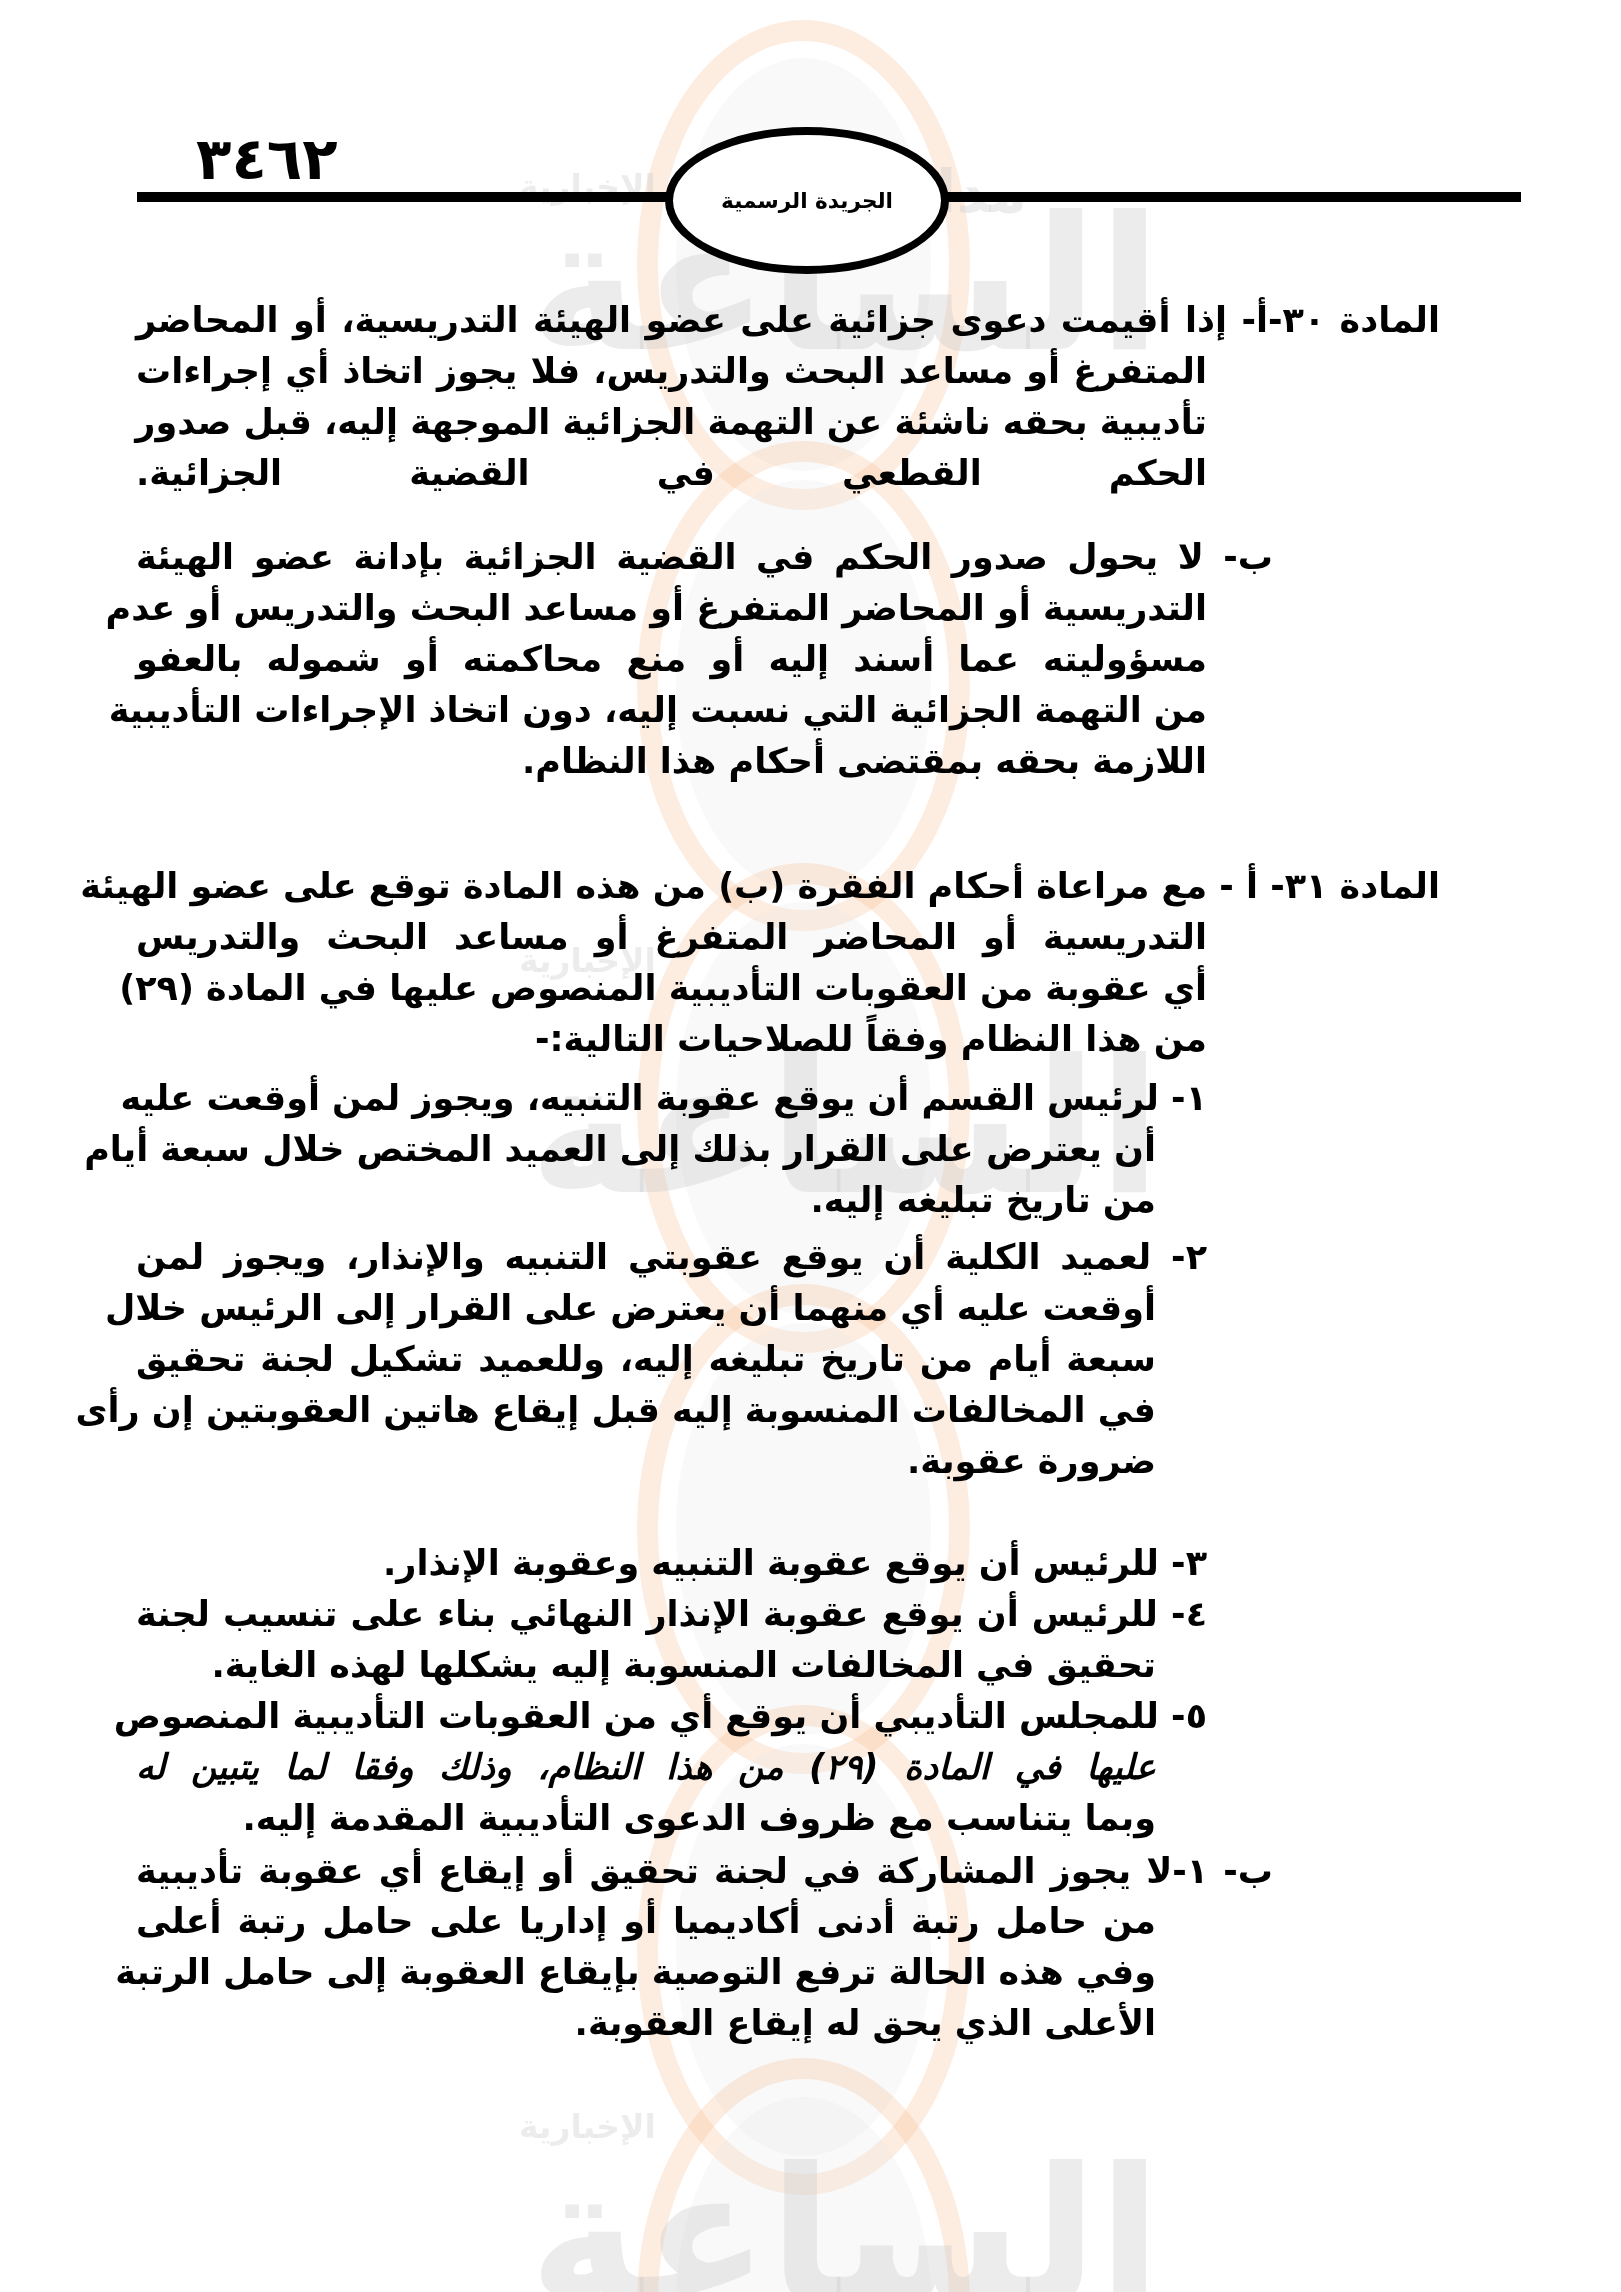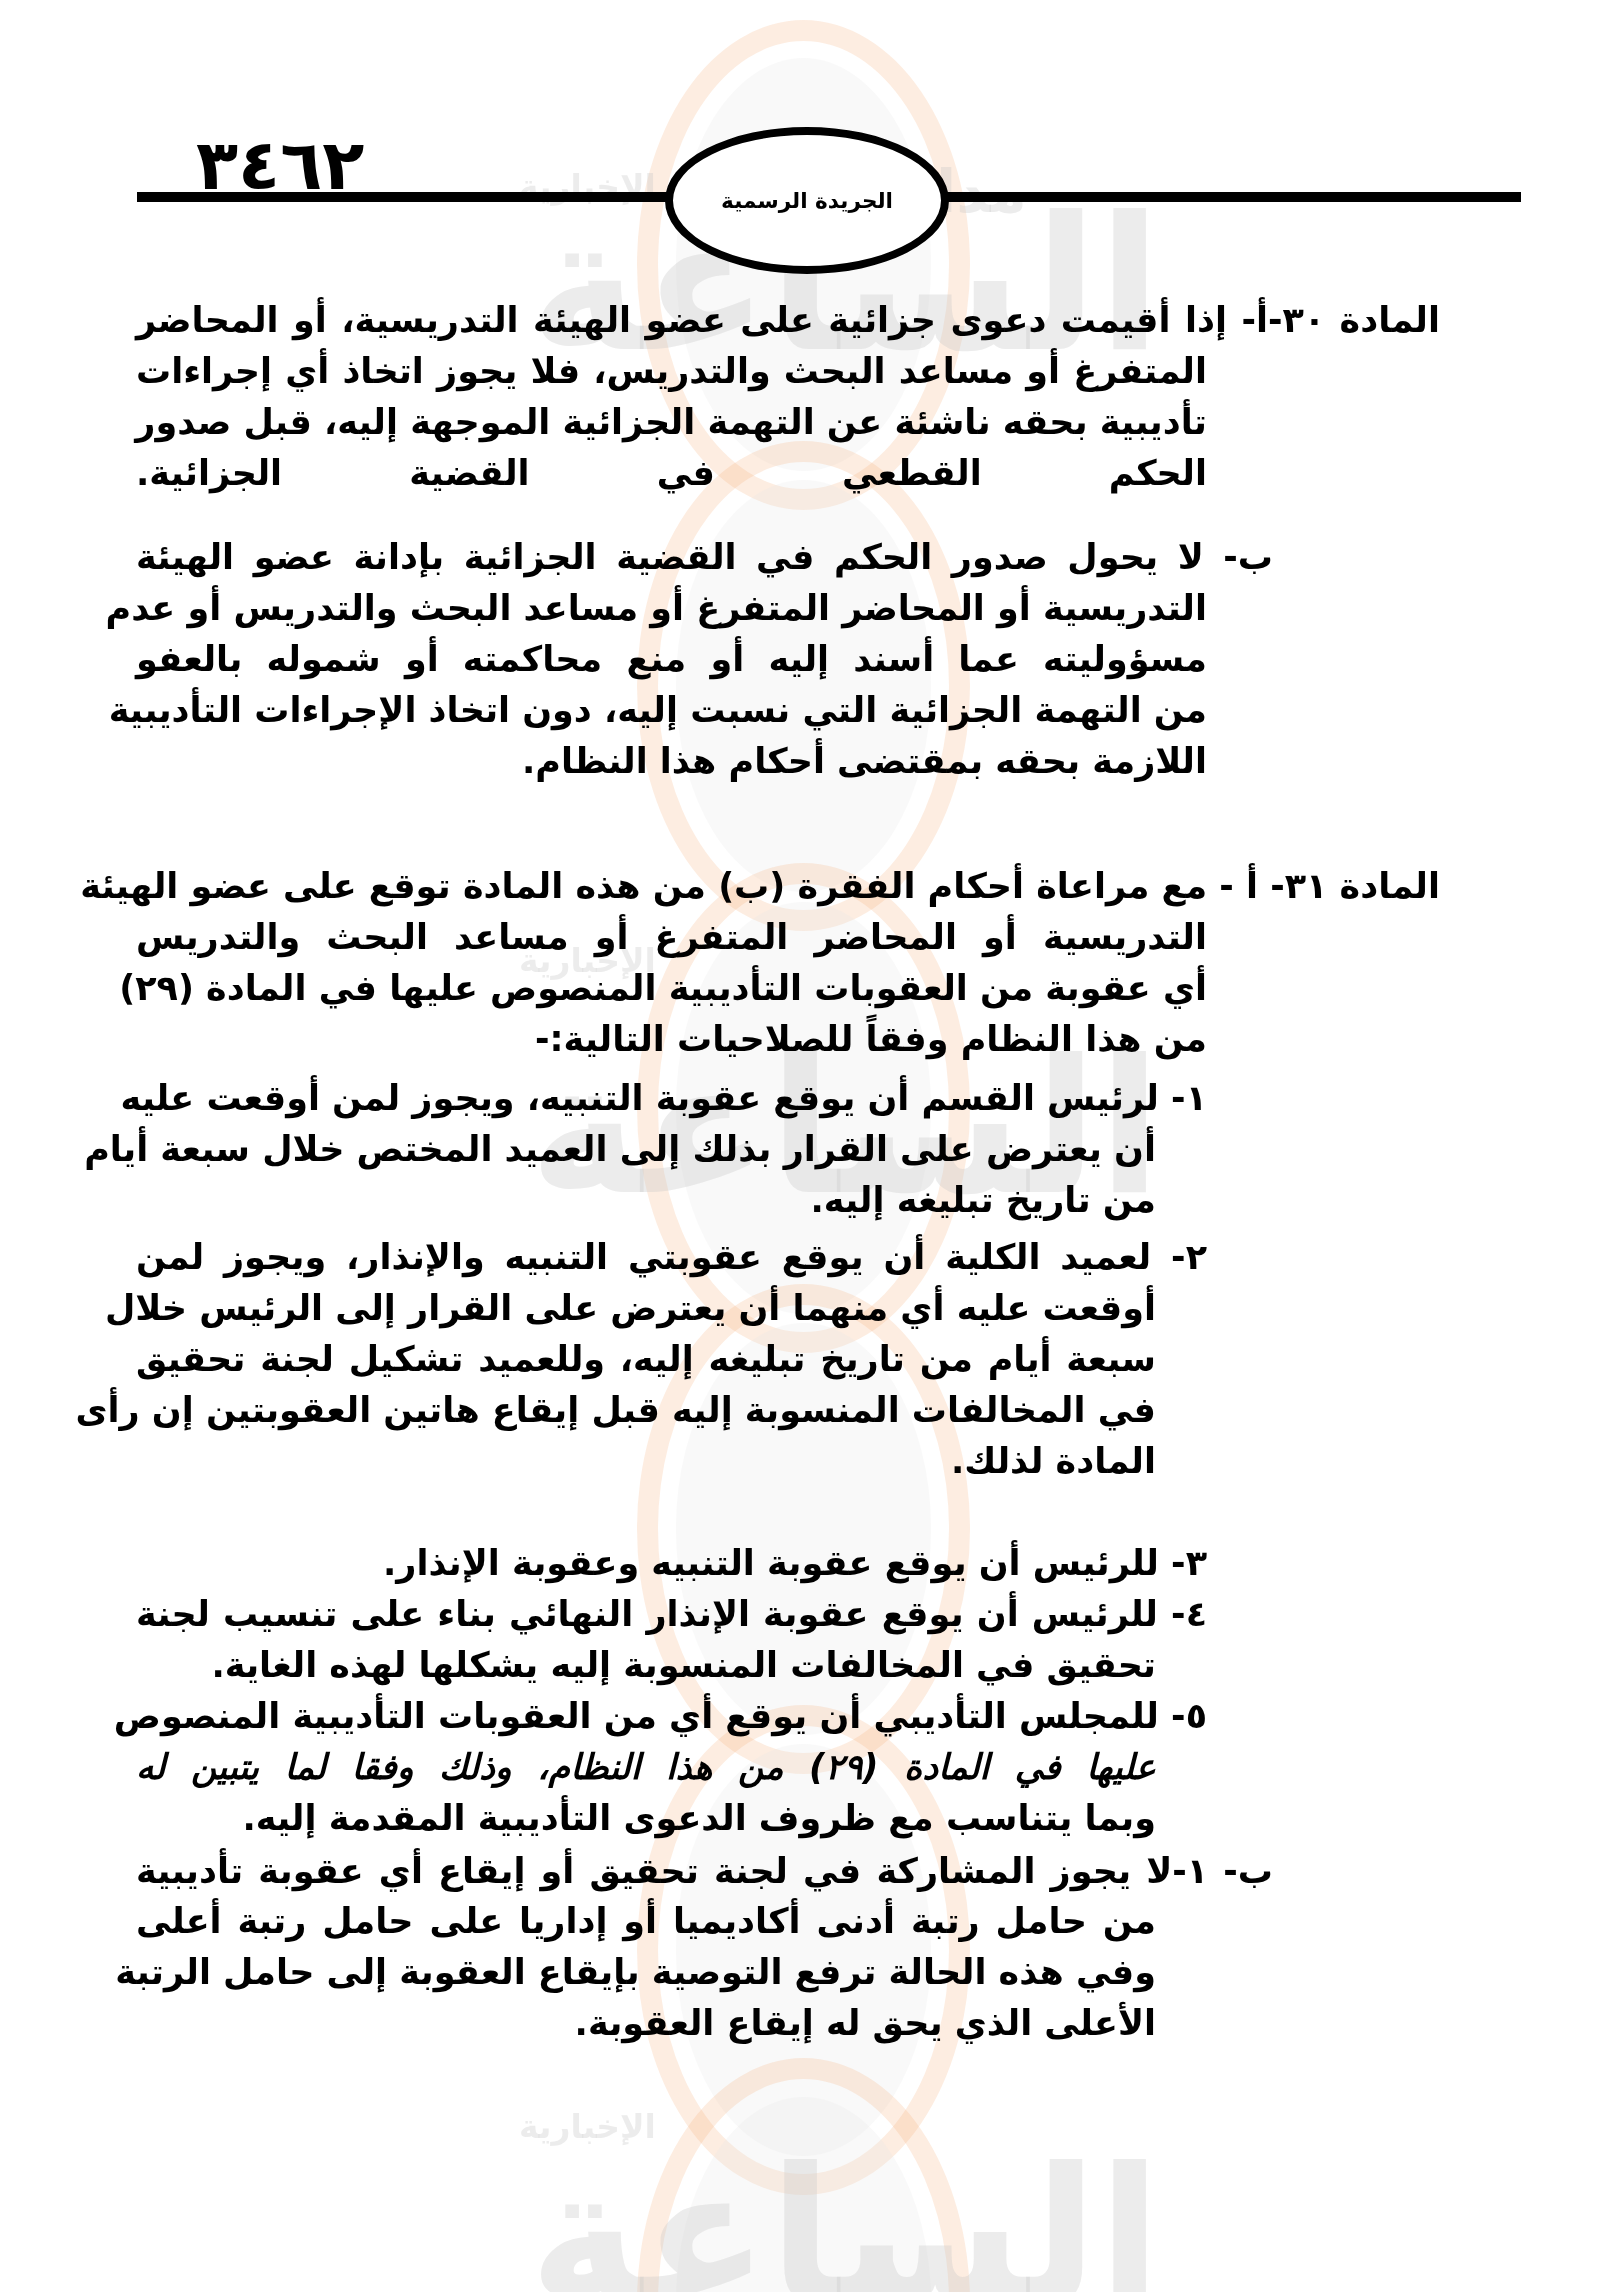--- a/index.html
+++ b/index.html
@@ -4,21 +4,21 @@
 <style>
   html, body { margin:0; padding:0; background:#ffffff; }
   body { width:1621px; height:2293px; position:relative; overflow:hidden;
          font-family:"DejaVu Sans","Liberation Sans",sans-serif; color:#000; }
   .wm { position:absolute; z-index:0; pointer-events:none; }
   .wm-clock { width:333px; height:490px; border-radius:50%;
               border:21.6px solid rgba(245,175,120,0.22); box-sizing:border-box; left:637px; }
   .wm-clock .face { position:absolute; inset:17.6px; border-radius:50%; background:rgba(230,230,230,0.25); }
   .wm-text { color:rgba(200,200,200,0.35); font-weight:bold; font-family:"DejaVu Sans",sans-serif; }
   .header { position:absolute; top:0; left:0; width:1621px; height:294px; z-index:2; }
-  .page-num { position:absolute; left:196px; top:125px; font-size:69px; font-weight:bold;
+  .page-num { position:absolute; left:196px; top:125px; font-size:58px; font-weight:bold;
               font-family:"DejaVu Sans",sans-serif; letter-spacing:2px; }
   .rule { position:absolute; left:137px; top:192px; width:1384px; height:9.8px; background:#000; }
   .oval { position:absolute; left:665px; top:127px; width:284px; height:147px; border:8.8px solid #000;
           border-radius:50%; background:#fff; box-sizing:border-box;
           display:flex; align-items:center; justify-content:center; }
   .oval span { font-size:21.6px; font-weight:bold; }
   .content { position:absolute; z-index:2; left:0; top:0; width:1621px; }
   .line { position:absolute; direction:rtl; font-weight:bold; font-size:35px; white-space:nowrap;
           text-align:justify; text-align-last:justify; line-height:41px; }
 </style>
@@ -80,21 +80,21 @@
   <div class="line" style="right:414px;top:1019px;text-align:right;text-align-last:right;">من هذا النظام وفقاً للصلاحيات التالية:-</div>
 
   <div class="line" style="right:414px;width:1071px;top:1078px;">١- لرئيس القسم أن يوقع عقوبة التنبيه، ويجوز لمن أوقعت عليه</div>
   <div class="line" style="right:465px;width:1020px;top:1129px;">أن يعترض على القرار بذلك إلى العميد المختص خلال سبعة أيام</div>
   <div class="line" style="right:465px;top:1180px;text-align:right;text-align-last:right;">من تاريخ تبليغه إليه.</div>
 
   <div class="line" style="right:414px;width:1071px;top:1237px;">٢- لعميد الكلية أن يوقع عقوبتي التنبيه والإنذار، ويجوز لمن</div>
   <div class="line" style="right:465px;width:1020px;top:1288px;">أوقعت عليه أي منهما أن يعترض على القرار إلى الرئيس خلال</div>
   <div class="line" style="right:465px;width:1020px;top:1339px;">سبعة أيام من تاريخ تبليغه إليه، وللعميد تشكيل لجنة تحقيق</div>
   <div class="line" style="right:465px;width:1020px;top:1390px;">في المخالفات المنسوبة إليه قبل إيقاع هاتين العقوبتين إن رأى</div>
-  <div class="line" style="right:465px;top:1441px;text-align:right;text-align-last:right;">المادة لذلك.</div>
+  <div class="line" style="right:465px;top:1441px;text-align:right;text-align-last:right;">ضرورة عقوبة.</div>
 
   <div class="line" style="right:414px;top:1543px;text-align:right;text-align-last:right;">٣- للرئيس أن يوقع عقوبة التنبيه وعقوبة الإنذار.</div>
 
   <div class="line" style="right:414px;width:1071px;top:1594px;">٤-  للرئيس أن يوقع عقوبة الإنذار النهائي بناء على تنسيب لجنة</div>
   <div class="line" style="right:465px;top:1645px;text-align:right;text-align-last:right;">تحقيق في المخالفات المنسوبة إليه يشكلها لهذه الغاية.</div>
 
   <div class="line" style="right:414px;width:1071px;top:1696px;">٥- للمجلس التأديبي أن يوقع أي من العقوبات التأديبية المنصوص</div>
   <div class="line" style="right:465px;width:1020px;top:1747px;font-style:italic;">عليها في المادة (٢٩) من هذا النظام، وذلك وفقا لما يتبين له</div>
   <div class="line" style="right:465px;top:1798px;text-align:right;text-align-last:right;">وبما يتناسب مع ظروف الدعوى التأديبية المقدمة إليه.</div>
 

